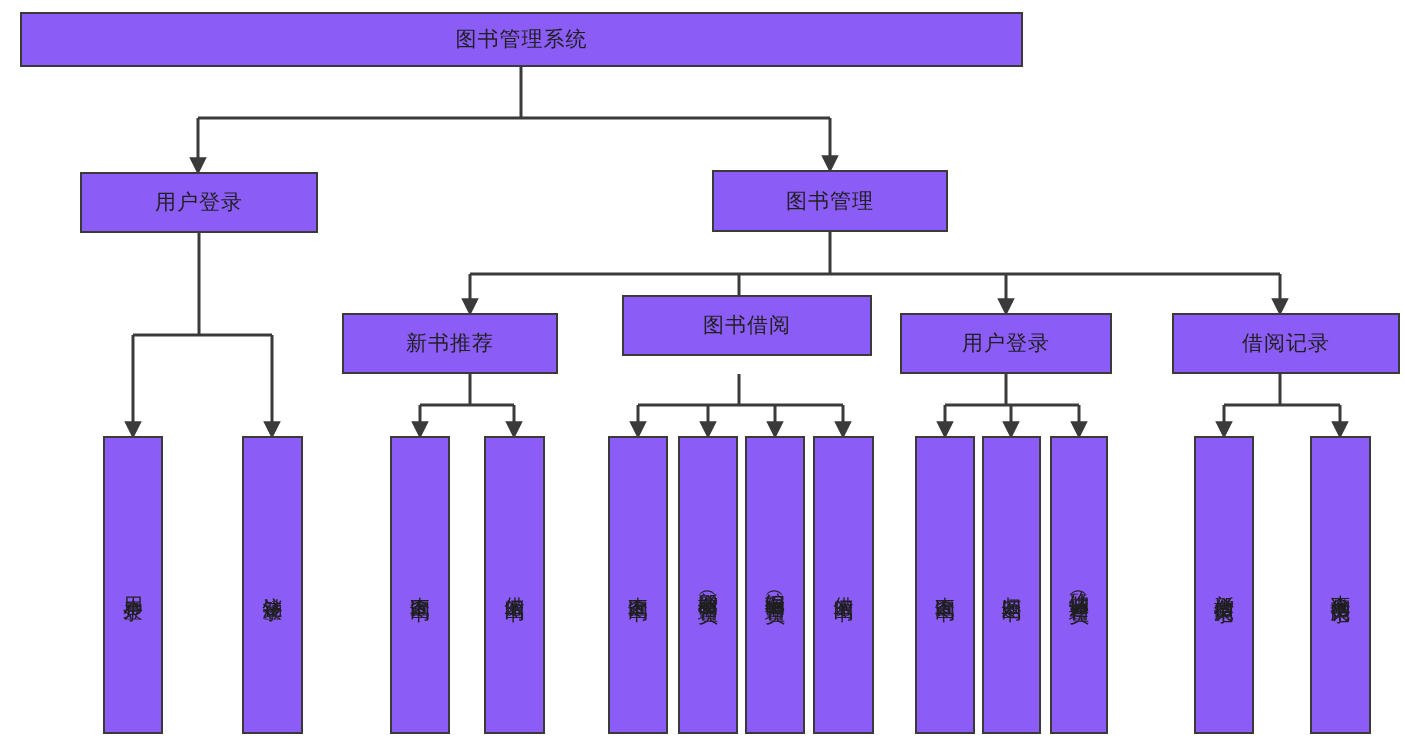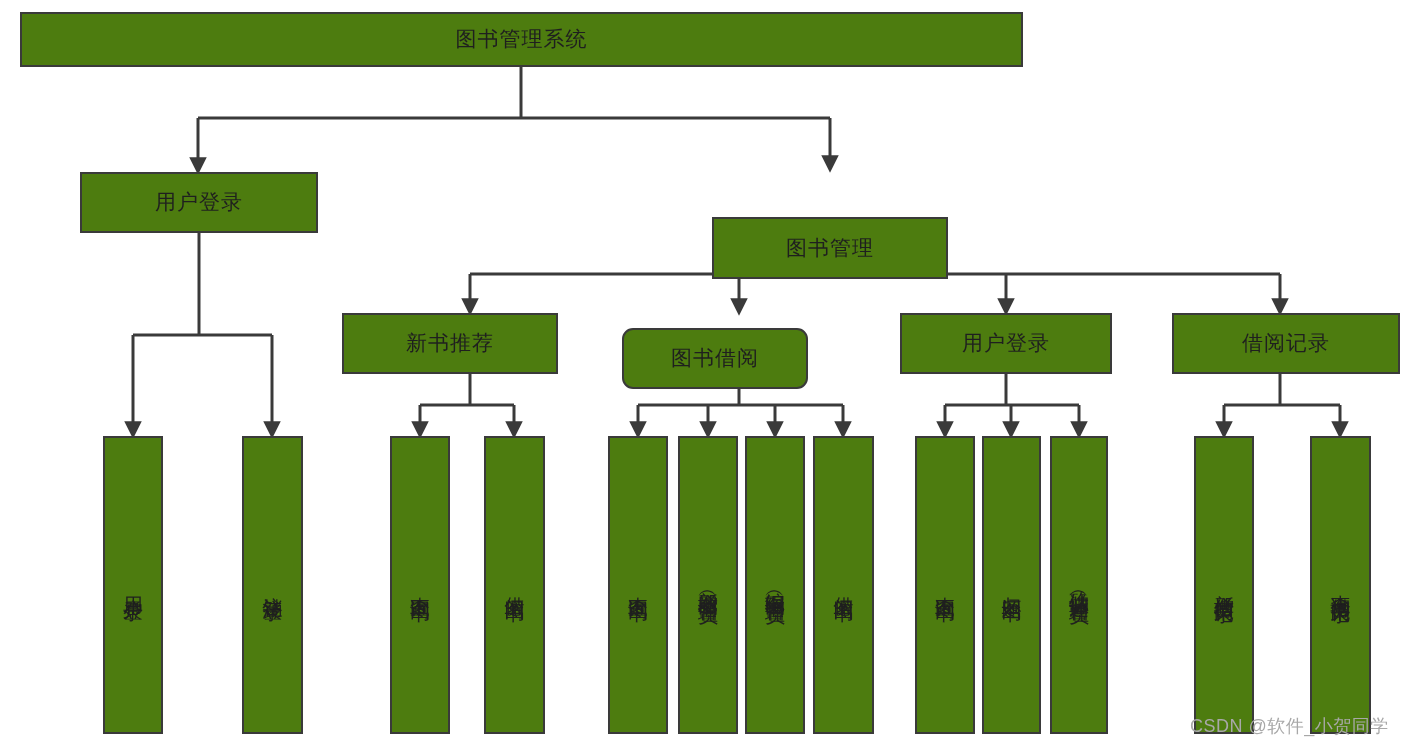--- a/index.html
+++ b/index.html
@@ -20,21 +20,21 @@
   #wires {
     position: absolute;
     left: 0;
     top: 0;
     width: 1405px;
     height: 747px;
   }
   .node {
     position: absolute;
     box-sizing: border-box;
-    background: #4d7c0f;
+    background: #8b5cf6;
     border: 2px solid #3a3a3a;
     display: flex;
     align-items: center;
     justify-content: center;
     color: #1b1b1b;
   }
   .node.root     { border-width: 2px; }
   .node-label {
     font-size: 21px;
     line-height: 1.18;
@@ -115,28 +115,28 @@
     </g>
   </svg>
 
   <div class="node root" style="left:20px; top:12px; width:1003px; height:55px;">
     <span class="node-label">图书管理系统</span>
   </div>
 
   <div class="node" style="left:80px; top:172px; width:238px; height:61px;">
     <span class="node-label">用户登录</span>
   </div>
-  <div class="node" style="left:712px; top:170px; width:236px; height:62px;margin-top:47px;">
+  <div class="node" style="left:712px; top:170px; width:236px; height:62px;">
     <span class="node-label">图书管理</span>
   </div>
 
   <div class="node" style="left:342px; top:313px; width:216px; height:61px;">
     <span class="node-label">新书推荐</span>
   </div>
-  <div class="node" style="left:622px; top:328px; width:186px; height:61px;border-radius:11px;">
+  <div class="node" style="left:622px; top:295px; width:250px; height:61px;">
     <span class="node-label">图书借阅</span>
   </div>
   <div class="node" style="left:900px; top:313px; width:212px; height:61px;">
     <span class="node-label">用户登录</span>
   </div>
   <div class="node" style="left:1172px; top:313px; width:228px; height:61px;">
     <span class="node-label">借阅记录</span>
   </div>
 
   <div class="node leaf" style="left:103px; top:436px; width:60px; height:298px;">
@@ -172,15 +172,14 @@
   <div class="node leaf" style="left:1050px; top:436px; width:58px; height:298px;">
     <span class="node-label">确认归还（管理员）</span>
   </div>
   <div class="node leaf" style="left:1194px; top:436px; width:60px; height:298px;">
     <span class="node-label">新增借阅记录</span>
   </div>
   <div class="node leaf" style="left:1310px; top:436px; width:61px; height:298px;">
     <span class="node-label">查询借阅记录</span>
   </div>
 
-  <div class="watermark" style="left:1190px; top:714px;">CSDN @软件_小贺同学</div>
 
 </div>
 
 </body></html>

